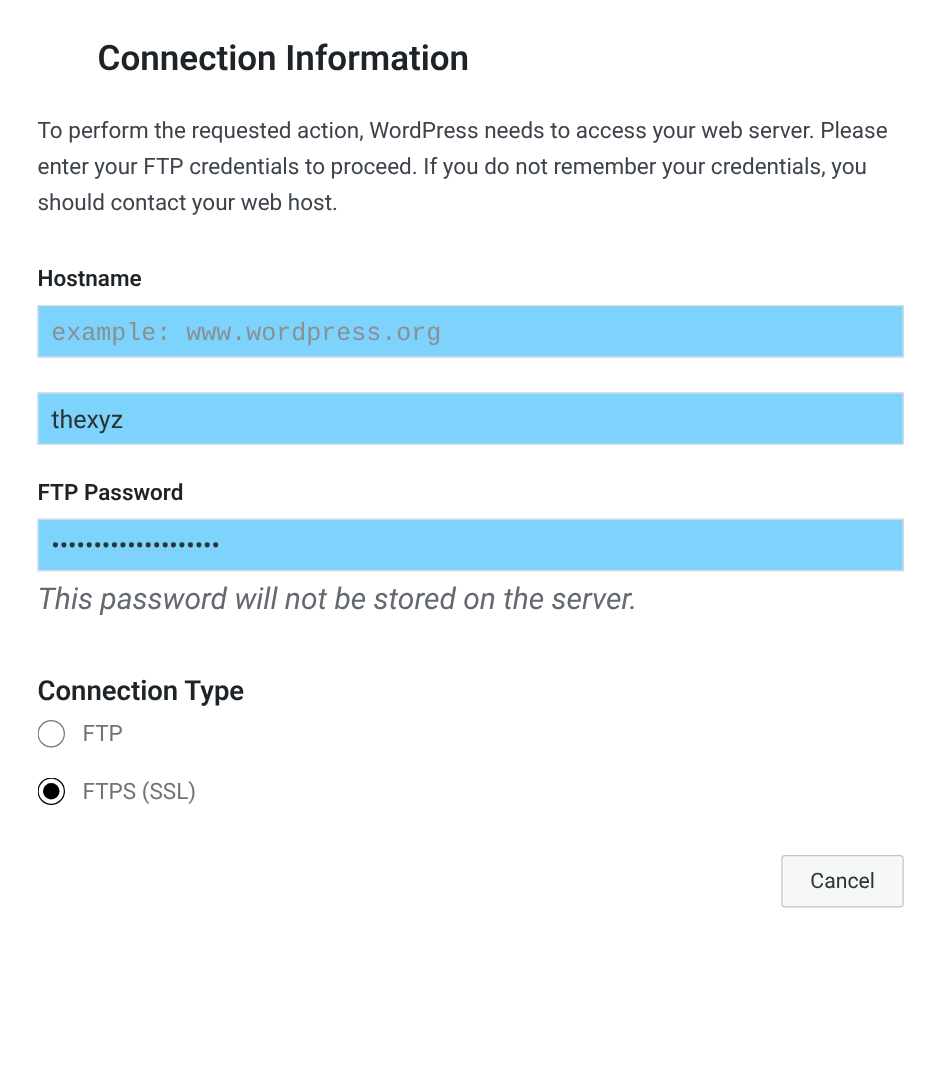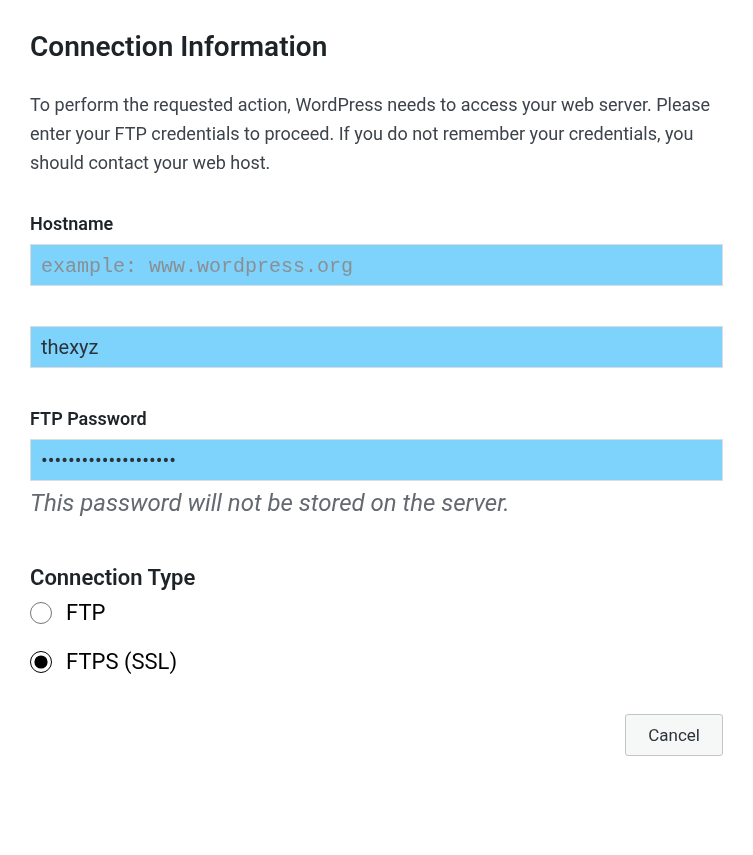--- a/index.html
+++ b/index.html
@@ -12,29 +12,30 @@
       background: #ffffff;
       color: #1d2327;
       padding: 30px;
       width: 753px;
     }
     h1 {
       font-size: 28px;
       font-weight: 600;
       color: #1d2327;
       margin-bottom: 28px;
+      margin-left: 48px;
     }
     .description {
       font-size: 18px;
       line-height: 1.6;
       color: #3c434a;
       margin-bottom: 36px;
     }
     .field-group {
-      margin-bottom: 40px;
+      margin-bottom: 28px;
     }
     label.field-label {
       display: block;
       font-size: 18px;
       font-weight: 600;
       color: #1d2327;
       margin-bottom: 10px;
     }
     input[type="text"],
     input[type="password"] {
@@ -76,22 +77,22 @@
       margin-bottom: 24px;
       gap: 14px;
     }
     .radio-option input[type="radio"] {
       width: 22px;
       height: 22px;
       cursor: pointer;
       accent-color: #000000;
     }
     .radio-option label {
-      font-size: 22px;
-      color: #000000;
+      font-size: 18px;
+      color: #737373;
       cursor: pointer;
     }
     .button-row {
       display: flex;
       justify-content: flex-end;
       gap: 30px;
       margin-top: 30px;
       align-items: center;
     }
     .btn {

